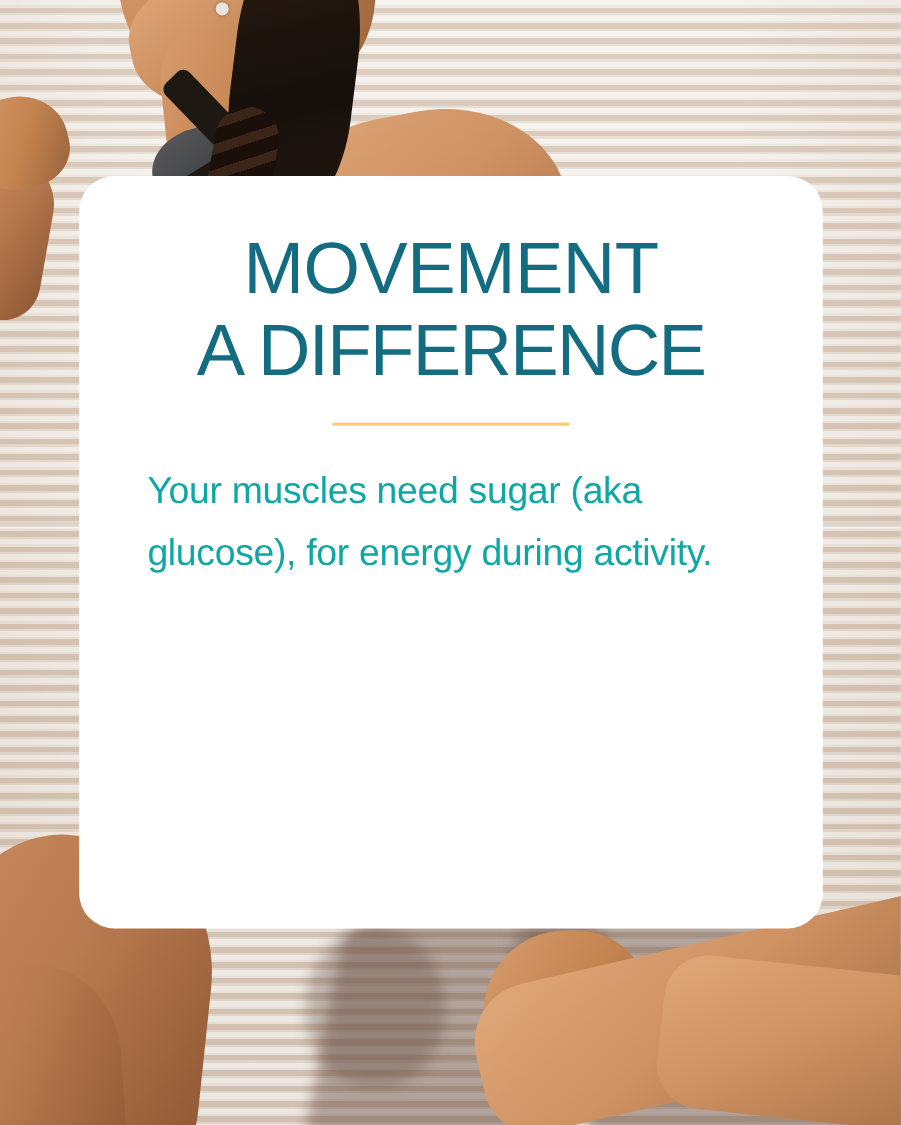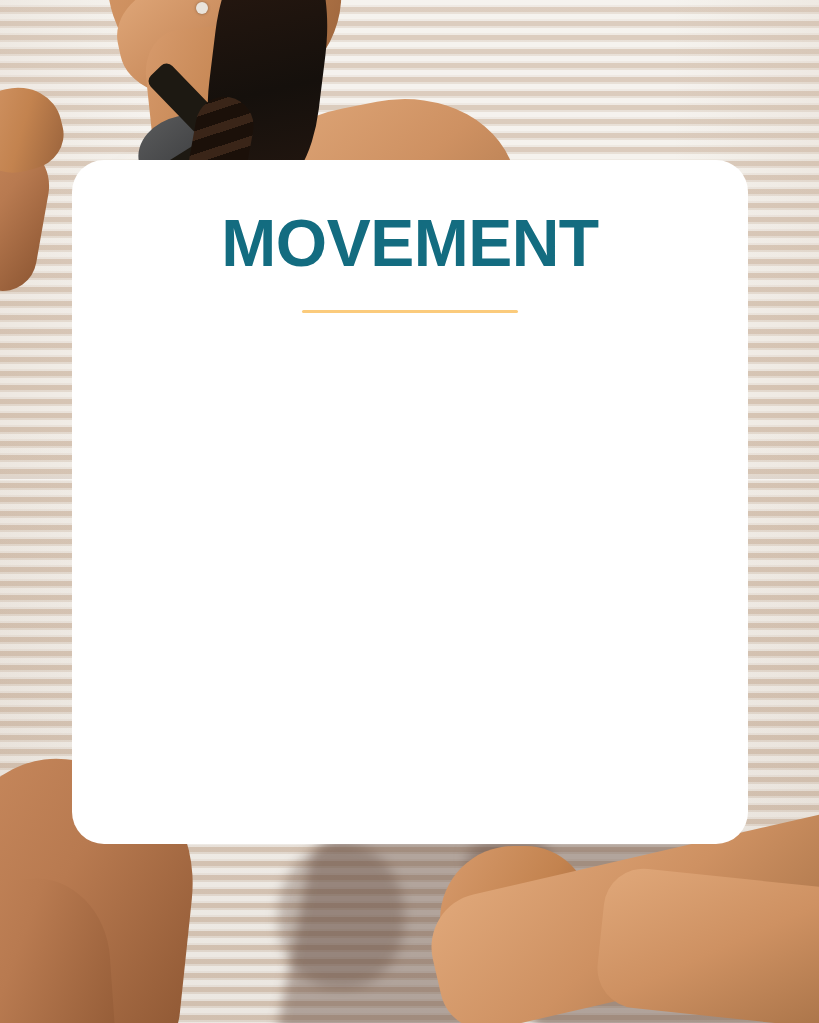--- a/index.html
+++ b/index.html
@@ -241,21 +241,21 @@
     background: #FFFFFF;
     border-radius: 32px;
     box-sizing: border-box;
     padding: 46px 30px 0 30px;
   }
 
   .headline {
     margin: 0;
     color: #136C80;
     font-family: "Liberation Sans", sans-serif;
-    font-weight: 700;
+    font-weight: 400;
     font-size: 66px;
     line-height: 1.13;
     letter-spacing: -0.5px;
     text-align: center;
     text-transform: uppercase;
   }
   .headline .ln { display: block; white-space: nowrap; }
   .headline .ln3 { letter-spacing: -1.5px; }
 
   .divider {
@@ -317,19 +317,21 @@
     <div class="limb leg-left-shin skin-a"></div>
     <div class="limb knee skin-b"></div>
     <div class="limb leg-right skin-c"></div>
     <div class="limb leg-right-low skin-c"></div>
   </div>
 
   <div class="card">
 
     <h1 class="headline">
       <span class="ln ln1">MOVEMENT</span>
+      <span class="ln ln3">A DIFFERENCE</span>
     </h1>
 
     <hr class="divider">
 
+    <p class="body-copy p1">Your muscles need sugar (aka glucose), for energy during activity.</p>
   </div>
 
 </div>
 
 </body></html>

